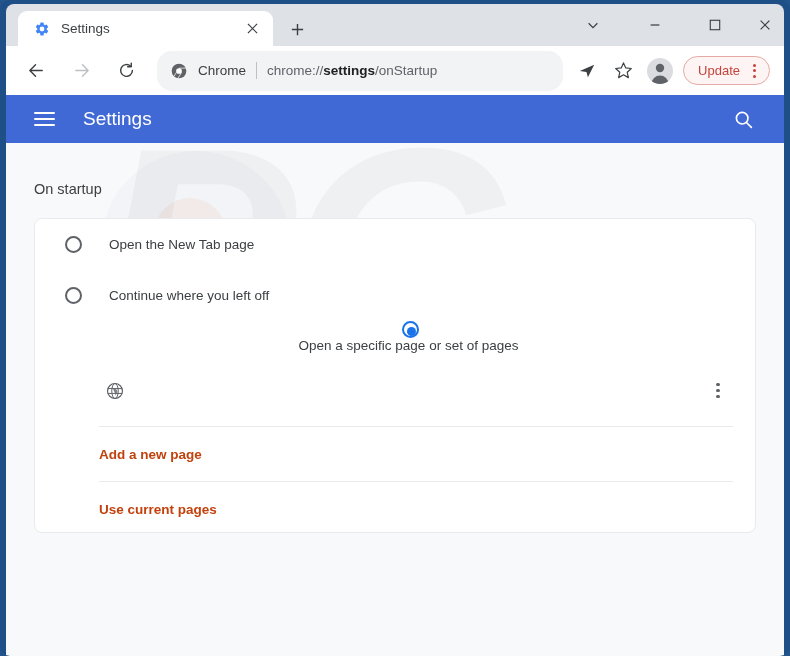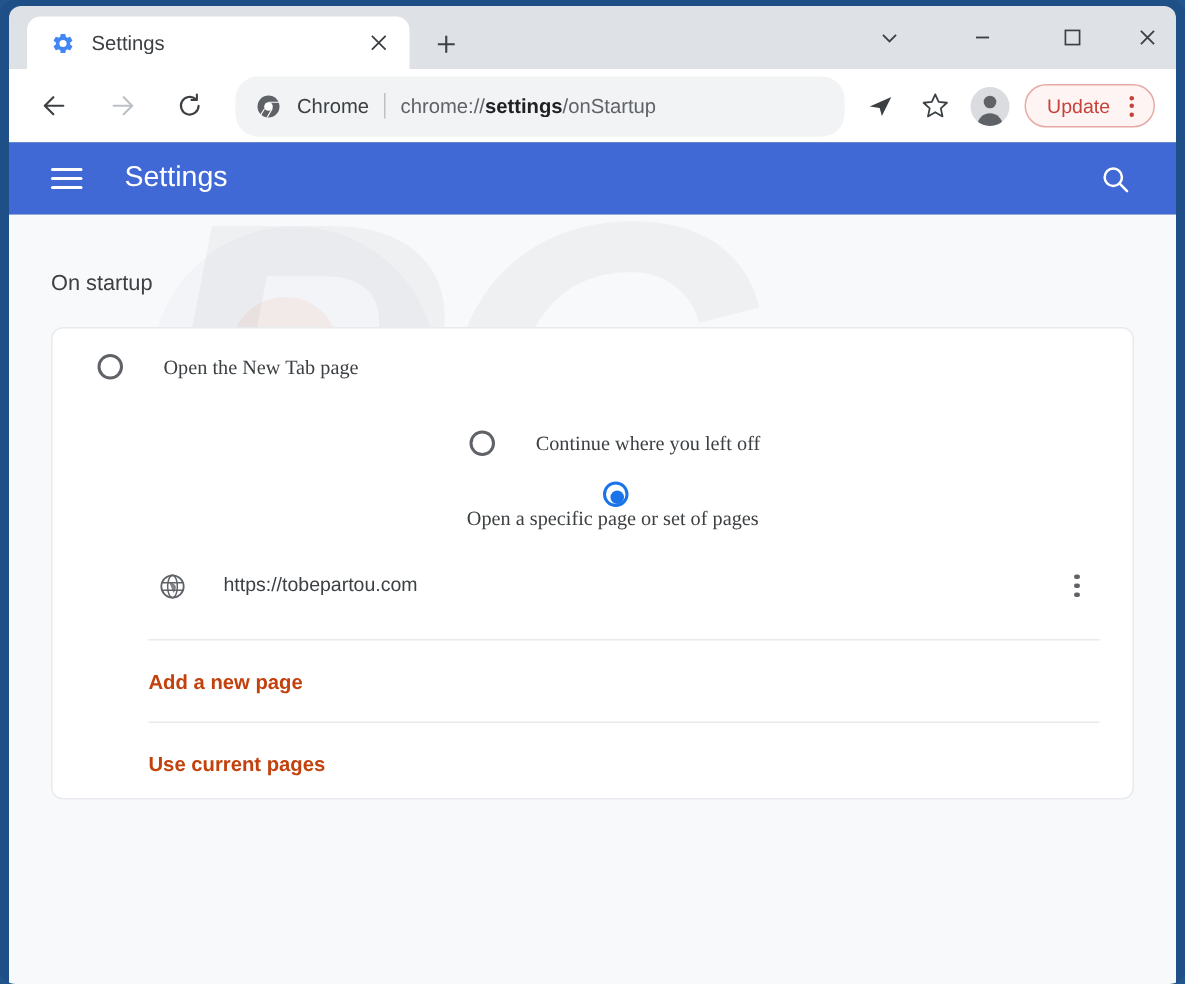--- a/index.html
+++ b/index.html
@@ -268,24 +268,23 @@
     border-radius: 8px;
   }
 
   .radio-row {
     position: absolute;
     left: 0;
     width: 100%;
     height: 51px;
     display: flex;
     align-items: center;
-    font-family: Liberation Serif, serif;
   }
   #radio-row-0 { top: 0px; }
-  #radio-row-1 { top: 51px; justify-content: center; }
+  #radio-row-1 { top: 51px; }
   #radio-row-2 { top: 102px; flex-direction: column; }
 
   .radio-circle {
     margin-left: 30px;
     width: 17px; height: 17px;
     border-radius: 50%;
     border: 2px solid #5f6368;
     flex: 0 0 17px;
     position: relative;
   }
@@ -529,21 +528,20 @@
       <div id="url-row">
         <span id="url-globe">
           <svg width="18" height="18" viewBox="0 0 20 20">
             <circle cx="10" cy="10" r="8.3" stroke="#5f6368" stroke-width="1.3" fill="none"></circle>
             <ellipse cx="10" cy="10" rx="3.6" ry="8.3" stroke="#5f6368" stroke-width="1.1" fill="none"></ellipse>
             <path d="M1.9 7.3 L18.1 7.3 M1.9 12.7 L18.1 12.7" stroke="#5f6368" stroke-width="1.1" fill="none"></path>
             <path d="M6.6 4.4 a4 4 0 0 0 3.6 3.1 a3.4 3.4 0 0 1 1.6 5.4 a3 3 0 0 0 -.4 3.4" fill="#5f6368" opacity="0.8"></path>
           </svg>
         </span>
         <span id="url-texts">
-          <span id="url-title" style="display:block;">https://tobepartou.com</span>
         </span>
         <span id="url-more-button">
           <span></span>
           <span></span>
           <span></span>
         </span>
       </div>
 
       <div class="card-divider" id="divider-1"></div>
 

